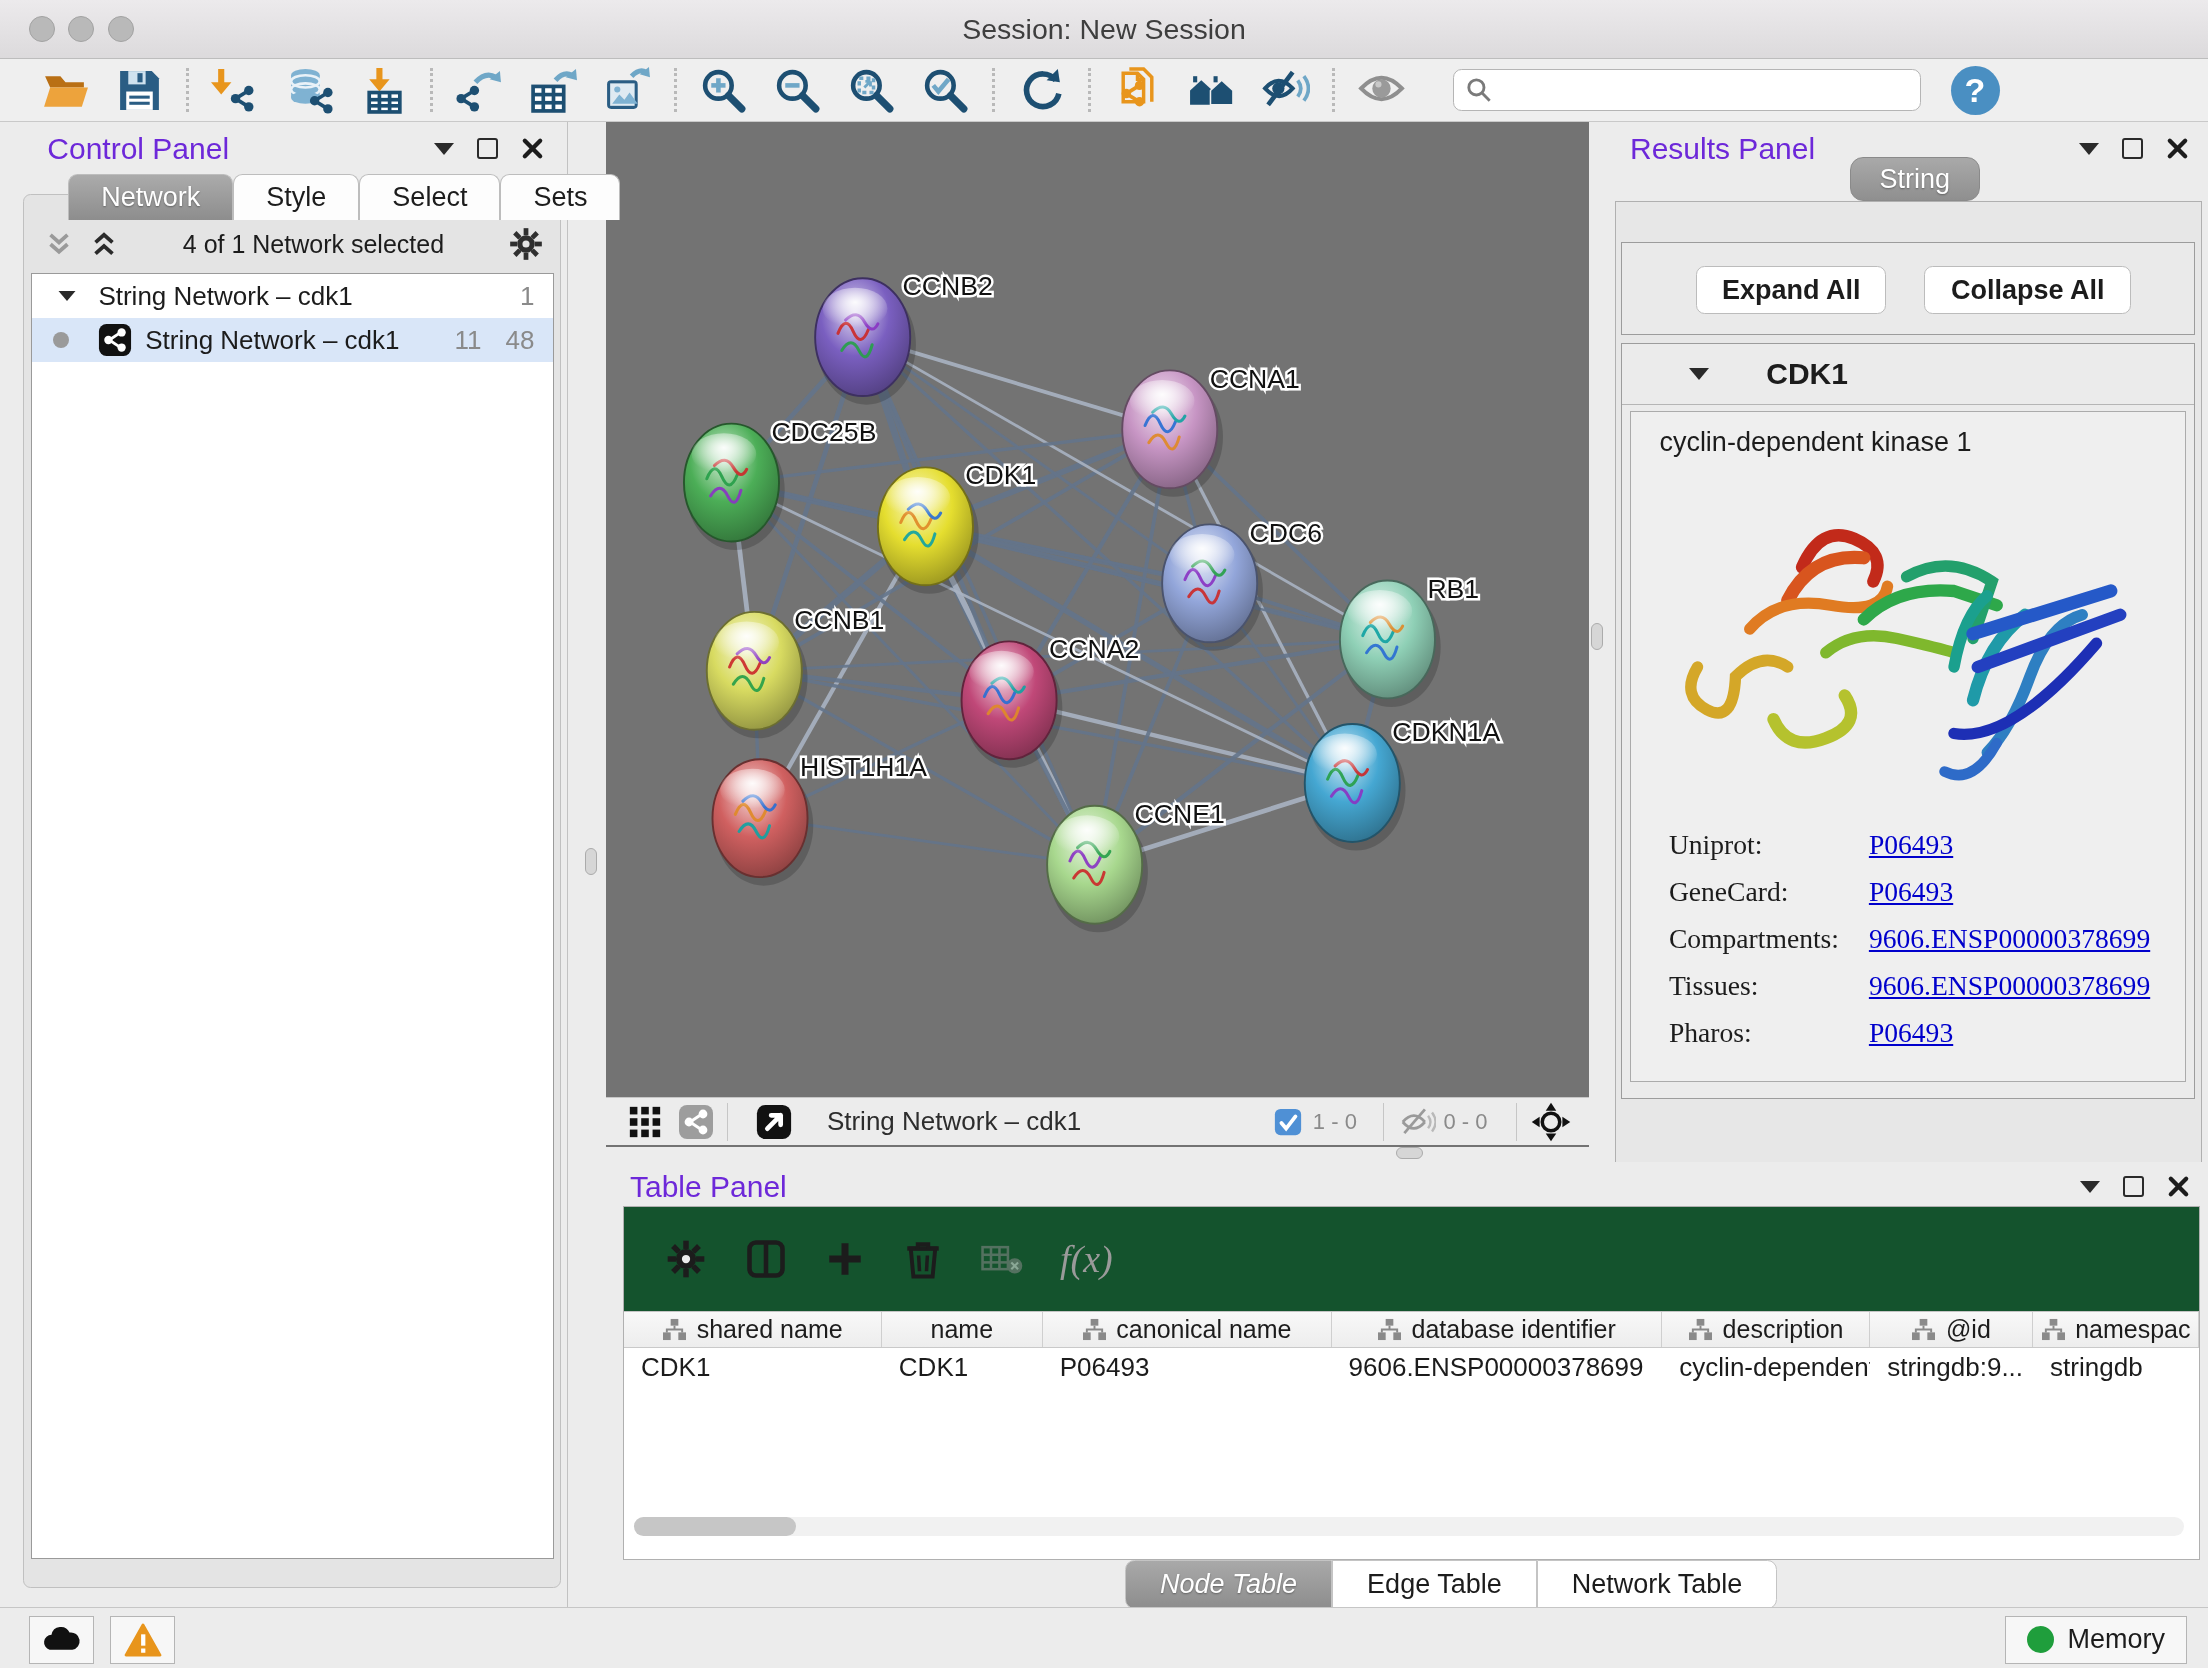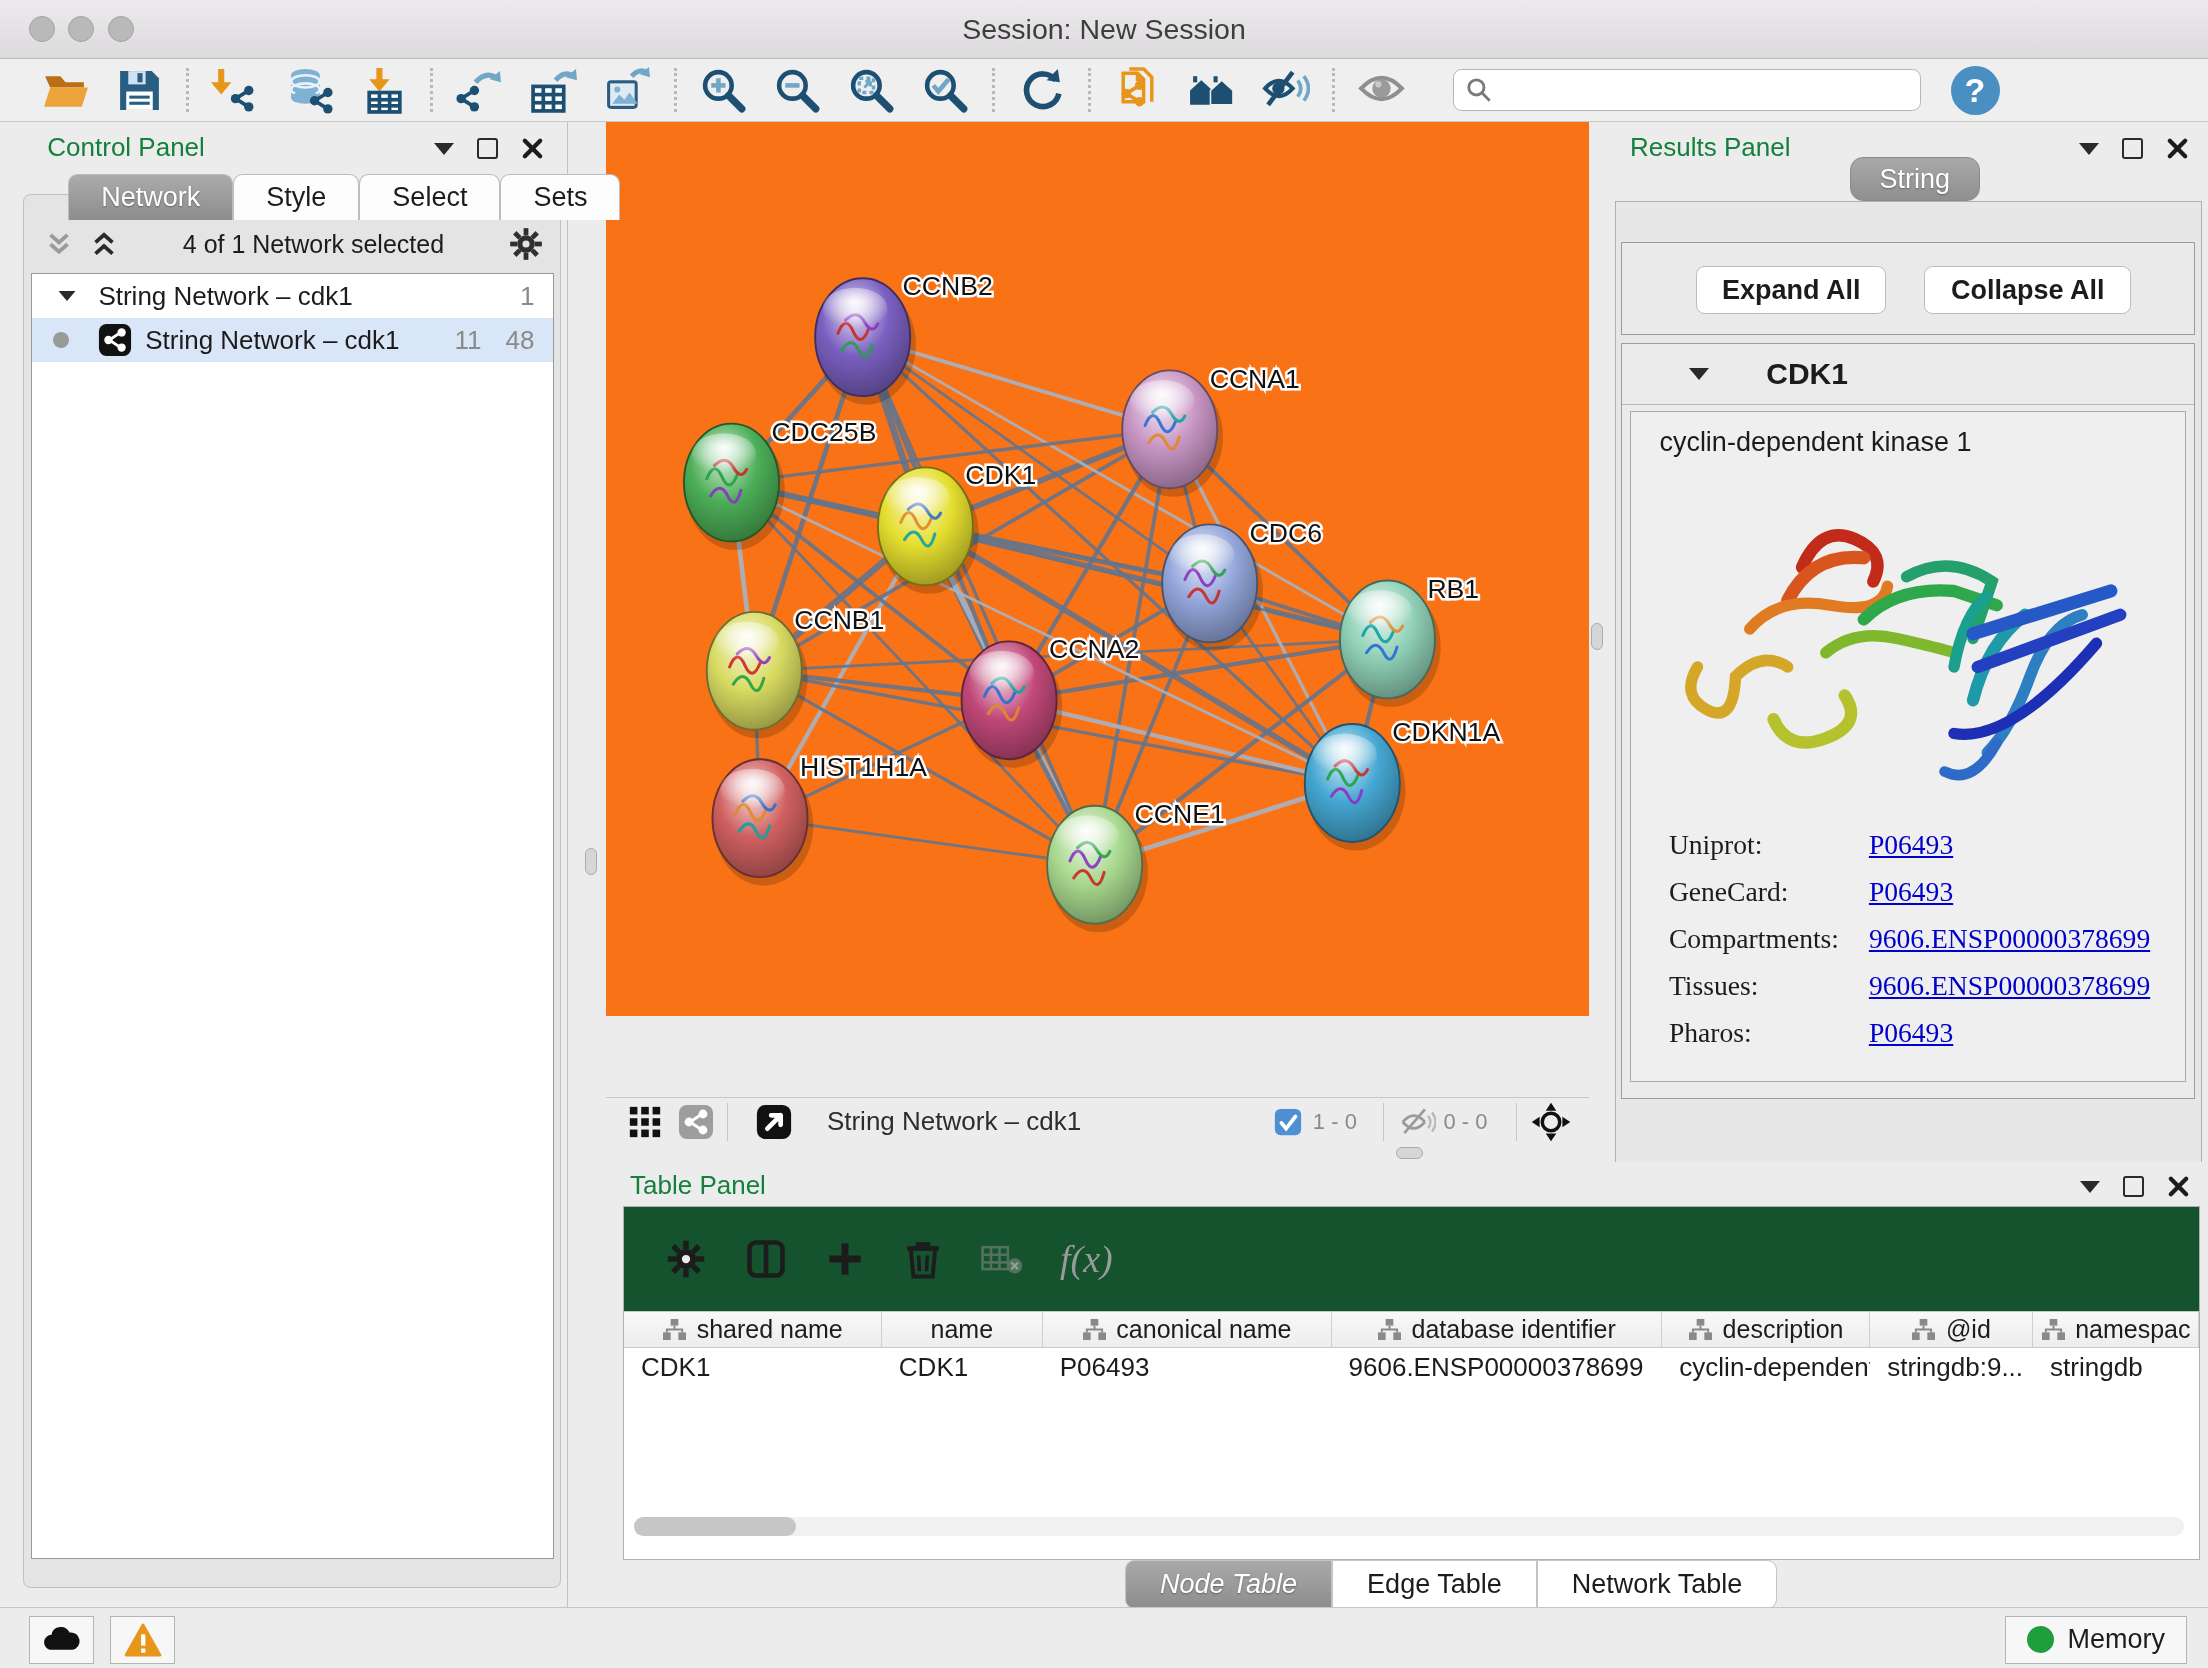--- a/index.html
+++ b/index.html
@@ -20,21 +20,21 @@
     border-bottom:1px solid #c9c9c9; display:flex; align-items:center; }
   .tb-btn { width:74px; height:57px; display:flex; align-items:center; justify-content:center; }
   .tb-sep { width:0; height:44px; border-left:3.8px dotted #b9b9b9; margin:0 9.5px; }
   #search-box { width:468px; height:42px; background:#fff; border:1.9px solid #b5b5b5;
     border-radius:8.6px; display:flex; align-items:center; padding-left:11.4px; margin-left:34px; }
   #search-input { border:none; outline:none; font-size:25px; width:399px; background:transparent; }
   #help-btn { width:49px; height:49px; margin-left:30px; border-radius:50%; background:#4a8fc2;
     color:#fff; font-size:34px; font-weight:bold; display:flex; align-items:center; justify-content:center; }
 
   
-  .panel-title { font-size:26px; color:#15803d; }
+  .panel-title { font-size:30px; color:#6d28d9; }
   .panel-ctrls { position:absolute; display:flex; gap:23px; align-items:center; }
   .tri-down { width:0; height:0; border-left:10.5px solid transparent; border-right:10.5px solid transparent;
     border-top:12.4px solid #2a2a2a; }
   .float-box { width:21px; height:21px; border:2.9px solid #2a2a2a; border-radius:2.9px; }
 
   
   #control-panel { left:13.3px; top:122px; width:555px; height:1486px; background:#ececec;
     border-right:1px solid #c2c2c2; }
   .tab { height:46px; border:1px solid #bdbdbd; border-bottom:none; background:#fdfdfd;
     border-radius:9.5px 9.5px 0 0; display:flex; align-items:center; justify-content:center;
@@ -44,21 +44,21 @@
     background:#e4e4e4; border:1px solid #c0c0c0; border-radius:7.6px; }
   #cp-selbar { position:absolute; left:0; top:27px; width:100%; height:44px;
     display:flex; align-items:center; font-size:25px; }
   #net-list { position:absolute; left:7.6px; top:78px; width:523px; height:1286px;
     background:#fff; border:1.9px solid #9a9a9a; }
   .net-row { height:44px; display:flex; align-items:center; font-size:26px; position:relative; }
   .net-row.sel { background:#d9e6f8; }
   .row-count { position:absolute; color:#8a8a8a; font-size:26px; }
 
   
-  #net-canvas { left:606px; top:122px; width:983px; height:894px; background:#f97316; }
+  #net-canvas { left:606px; top:122px; width:983px; height:1025px; background:#737373; }
   #net-footer { left:606px; top:1097px; width:983px; height:48px; background:#ececec;
     border-top:1px solid #c6c6c6; display:flex; align-items:center; }
   .ft-sep { width:0; height:38px; border-left:1px solid #c6c6c6; margin:0 13.3px; }
   #net-footer .lbl { font-size:26px; color:#2d2d2d; }
   .cnt { font-size:22px; color:#8a8a8a; }
 
   
   #results-panel { left:1607px; top:122px; width:601px; height:1486px; background:#ececec; }
   #string-tab { position:absolute; left:243px; top:35px; padding:5.7px 28.5px; font-size:27px;
     background:linear-gradient(#a9a9a9,#8f8f8f); color:#fff; border:1px solid #8a8a8a;

